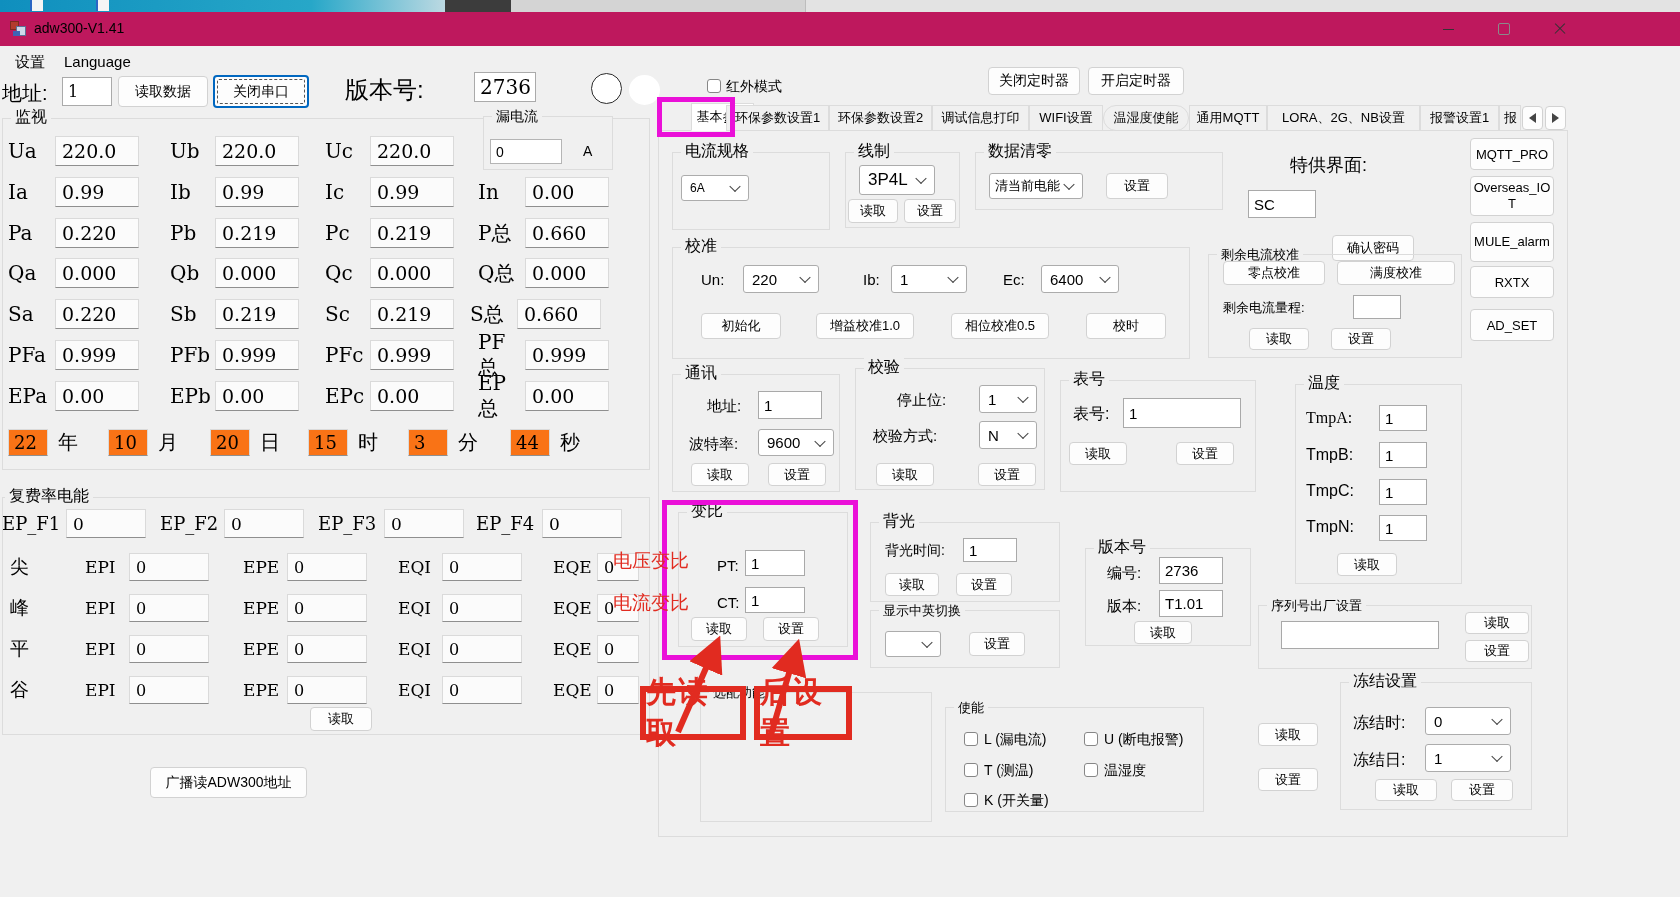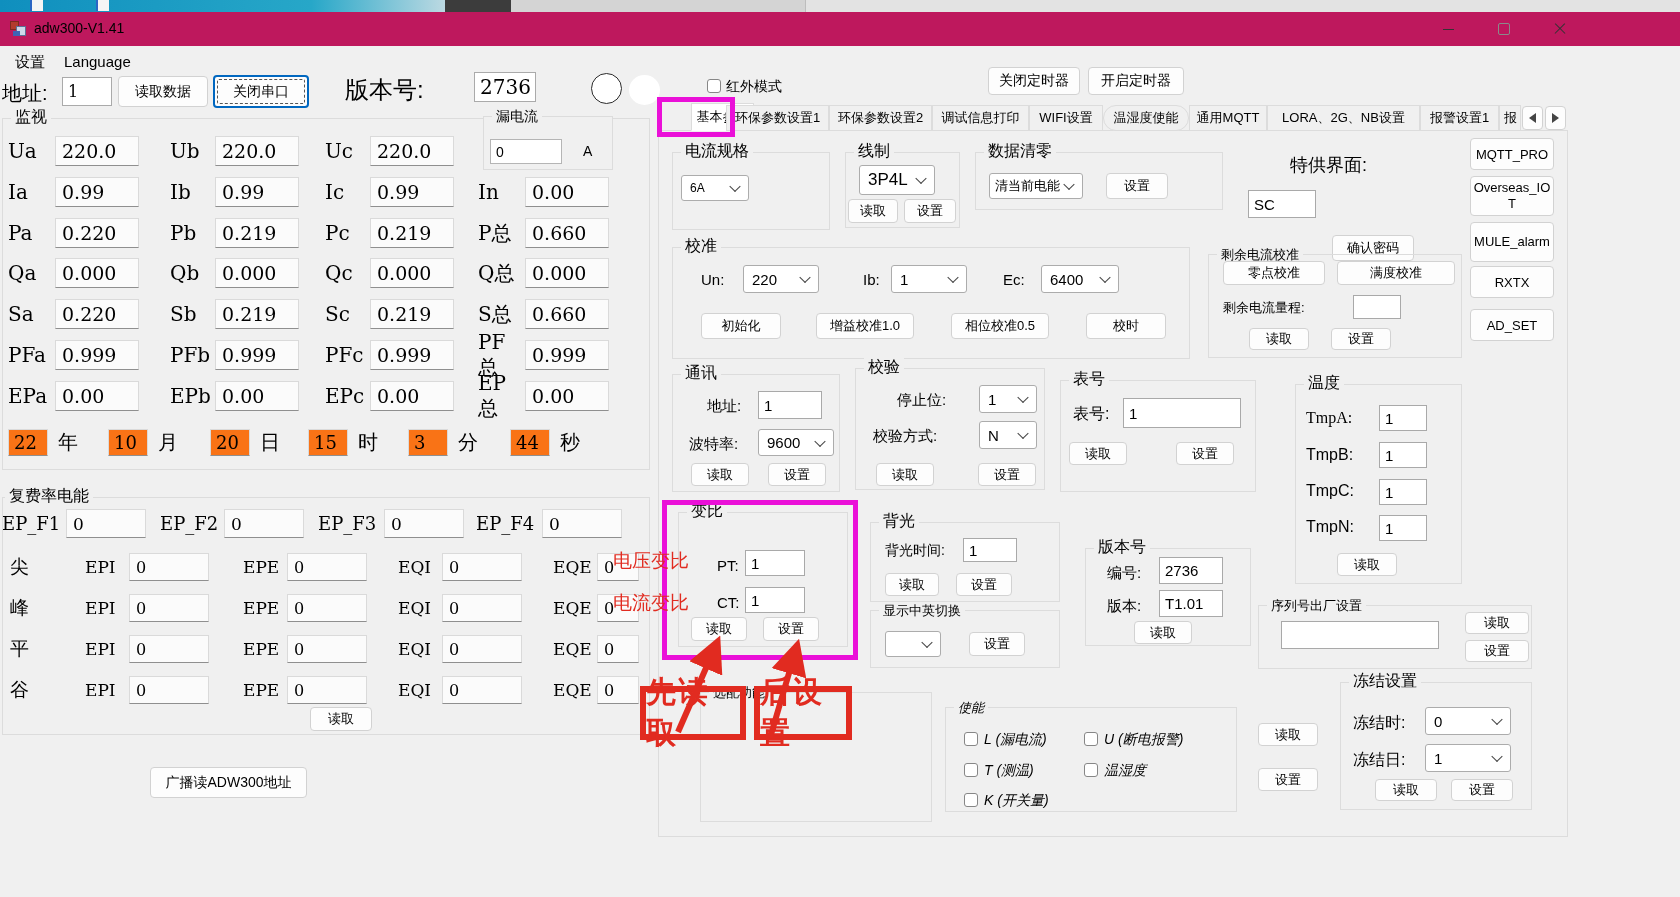--- a/index.html
+++ b/index.html
@@ -158,21 +158,21 @@
   <span class="ml" style="width:47px;margin-left:24px">Q总</span>
   <span class="mv" style="width:84px">0.000</span>
 </div>
 <div class="mrow" style="top:299px;">
   <span class="ml" style="width:47px">Sa</span>
   <span class="mv" style="width:84px">0.220</span>
   <span class="ml" style="width:45px;margin-left:31px">Sb</span>
   <span class="mv" style="width:84px">0.219</span>
   <span class="ml" style="width:45px;margin-left:26px">Sc</span>
   <span class="mv" style="width:84px">0.219</span>
-  <span class="ml" style="width:47px;margin-left:24px">S总</span>
+  <span class="ml" style="width:47px;margin-left:16px">S总</span>
   <span class="mv" style="width:84px">0.660</span>
 </div>
 <div class="mrow" style="top:340px;">
   <span class="ml" style="width:47px">PFa</span>
   <span class="mv" style="width:84px">0.999</span>
   <span class="ml" style="width:45px;margin-left:31px">PFb</span>
   <span class="mv" style="width:84px">0.999</span>
   <span class="ml" style="width:45px;margin-left:26px">PFc</span>
   <span class="mv" style="width:84px">0.999</span>
   <span class="ml" style="width:47px;margin-left:24px">PF总</span>
@@ -573,21 +573,21 @@
   <span class="grp-t">选配功能</span>
 </div>
 
 <div class="redbox" style="left:640px;top:686px;width:106px;height:54px;">
     <span>先读取</span>
   </div>
 <div class="redbox" style="left:754px;top:686px;width:98px;height:54px;">
     <span>后设置</span>
   </div>
 
-<div class="grp" style="left:945px;top:707px;width:292px;height:105px;font-style:italic;">
+<div class="grp" style="left:945px;top:707px;width:259px;height:105px;">
   <span class="grp-t">使能</span>
   <div class="cb" style="left:18px;top:24px;"></div>
   <span class="lb" style="left:38px;top:23px;font-size:14px;">L (漏电流)</span>
   <div class="cb" style="left:138px;top:24px;"></div>
   <span class="lb" style="left:158px;top:23px;font-size:14px;">U (断电报警)</span>
   <div class="cb" style="left:18px;top:55px;"></div>
   <span class="lb" style="left:38px;top:54px;font-size:14px;">T (测温)</span>
   <div class="cb" style="left:138px;top:55px;"></div>
   <span class="lb" style="left:158px;top:54px;font-size:14px;">温湿度</span>
   <div class="cb" style="left:18px;top:85px;"></div>

